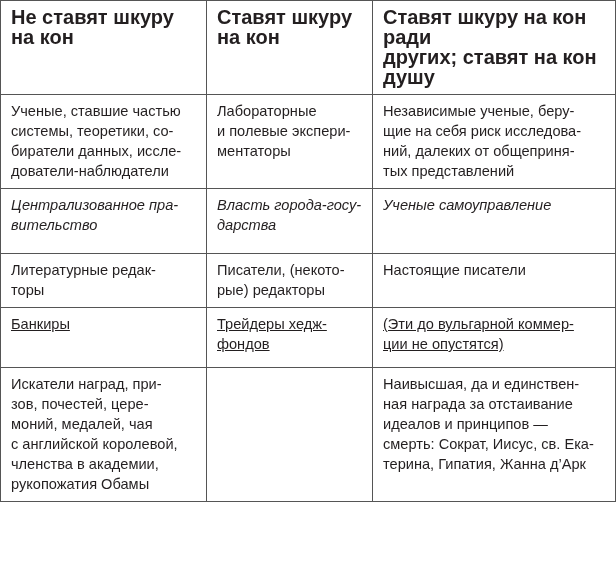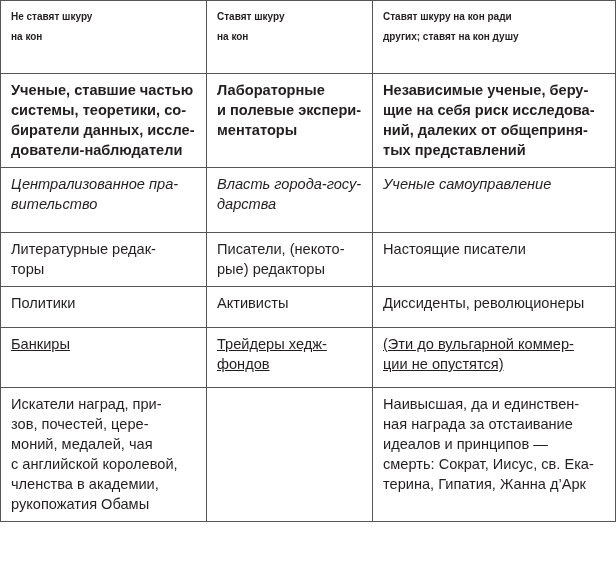--- a/index.html
+++ b/index.html
@@ -16,23 +16,23 @@
   col.c1 { width: 206px; }
   col.c2 { width: 166px; }
   col.c3 { width: 243px; }
   td, th {
     border: 1.4px solid #555;
     vertical-align: top;
     text-align: left;
     padding: 6px 8px 7px 10px;
     white-space: pre-line;
   }
-  th { font-weight: bold; font-size: 10px; padding-top: 6px; padding-bottom: 23px; }
+  th { font-weight: bold; font-size: 20px; padding-top: 6px; padding-bottom: 7px; }
   tr.h th { height: 43px; }
-  tr.r1 td { height: 77px; font-weight: bold; }
+  tr.r1 td { height: 77px; }
   tr.r2 td { height: 51px; font-style: italic; }
   tr.r3 td { height: 36px; margin-top: 8px; }
   tr.r4 td { height: 90px; }
   tr.r5 td { height: 27px; }
   tr.r6 td { height: 46px; text-decoration: underline; }
   tr.r7 td { height: 108px; }
   em { font-style: italic; }
 </style>
 </head>
 <body>
@@ -72,25 +72,20 @@
 дарства</td>
     <td>Ученые самоуправление</td>
   </tr>
   <tr class="r3">
     <td>Литературные редак-
 торы</td>
     <td>Писатели, (некото-
 рые) редакторы</td>
     <td>Настоящие писатели</td>
   </tr>
-  <tr class="r5">
-    <td>Политики</td>
-    <td>Активисты</td>
-    <td>Диссиденты, революционеры</td>
-  </tr>
   <tr class="r6">
     <td>Банкиры</td>
     <td>Трейдеры хедж-
 фондов</td>
     <td>(Эти до вульгарной коммер-
 ции не опустятся)</td>
   </tr>
   <tr class="r7">
     <td>Искатели наград, при-
 зов, почестей, цере-

